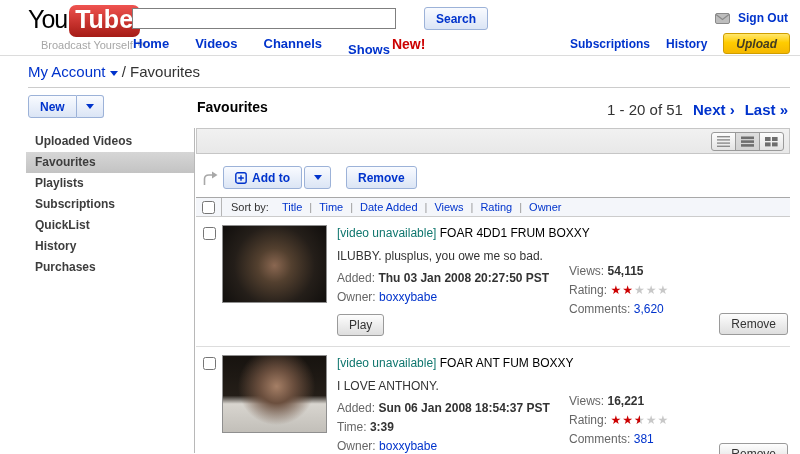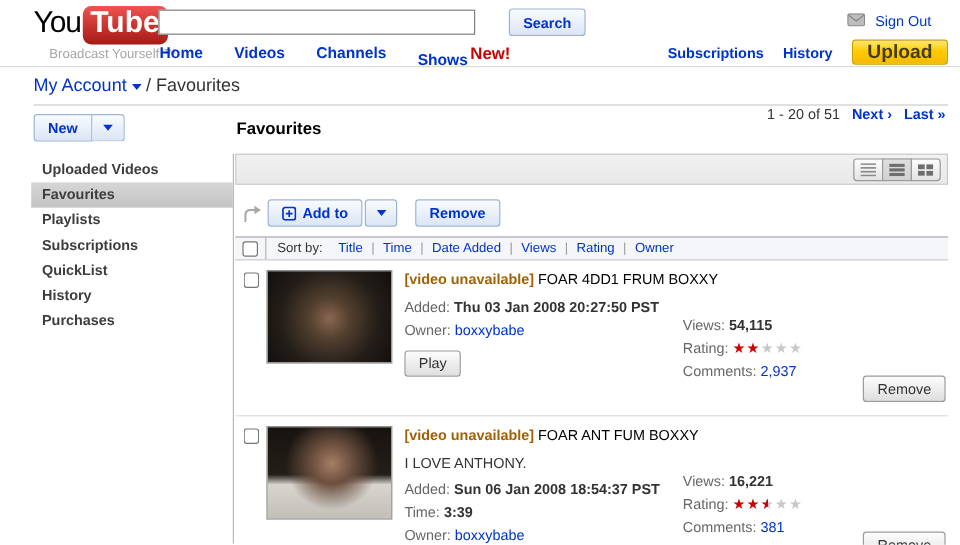--- a/index.html
+++ b/index.html
@@ -16,42 +16,42 @@
   .logo-you { font-size:25px; font-weight:normal; color:#000; letter-spacing:-1px; }
   .logo-tube { display:inline-block; background:linear-gradient(#ef5350 0%,#c4302b 60%,#a51b16 100%);
     color:#fff; font-size:25px; font-weight:bold; padding:0 7px 3px 6px; border-radius:7px; margin-left:2px; }
   .tagline { position:absolute; left:41px; top:39px; font-size:11px; color:#a6a6a6; }
   .search-input { position:absolute; left:132px; top:8px; width:264px; height:21px;
     border:1px solid #7f7f7f; padding:2px 4px; font-size:13px; font-family:inherit; }
   .btn-blue { display:inline-flex; align-items:center; justify-content:center; gap:5px; height:23px;
     padding:0 11px; background:linear-gradient(#f9fbff,#dbe5f5); border:1px solid #9cb2d8;
     border-radius:3px; color:#0033cc; font-weight:bold; font-size:12px; cursor:pointer; font-family:inherit; }
   .search-btn { position:absolute; left:424px; top:7px; }
-  .signout { position:absolute; right:24px; top:11px; display:flex; align-items:flex-start; gap:8px; font-size:12px; }
+  .signout { position:absolute; right:12px; top:11px; display:flex; align-items:center; gap:8px; font-size:12px;font-weight:bold; }
   .nav { position:absolute; left:133px; top:36px; display:flex; gap:26px; font-size:13px; font-weight:bold; }
   .nav-new { color:#cc0000; font-size:14px; font-weight:bold; vertical-align:super; margin-left:2px; }
   .acct-links { position:absolute; right:10px; top:33px; display:flex; align-items:center; gap:16px;
     font-size:12px; font-weight:bold; }
   .upload-btn { height:21px; padding:0 12px; background:linear-gradient(#ffe76e,#fc0 45%,#f5b800);
-    border:1px solid #cf9e00; border-radius:3px; font-weight:bold; font-size:16px; color:#443c22;
-    cursor:pointer; font-family:inherit; }
+    border:1px solid #cf9e00; border-radius:3px; font-weight:bold; font-size:12px; color:#443c22;
+    cursor:pointer; font-family:inherit;font-style:italic; }
 
   
   .breadcrumb { margin:0 10px 0 28px; height:32px; line-height:32px; font-size:15px;
     border-bottom:1px solid #ccc; color:#333; }
   .caret-down { display:inline-block; width:0; height:0; border-left:4px solid transparent;
     border-right:4px solid transparent; border-top:5px solid #0033cc; margin-left:4px; vertical-align:middle; }
 
   
   .titlebar { position:relative; height:40px; }
   .new-btn-group { position:absolute; left:28px; top:7px; display:flex; }
   .new-btn-main { border-radius:3px 0 0 3px; }
   .new-btn-caret { border-radius:0 3px 3px 0; border-left:none; padding:0 9px; }
   .page-title { position:absolute; left:197px; top:11px; font-size:14px; font-weight:bold; color:#000; }
-  .pagination { position:absolute; right:12px; top:0; font-size:12px; color:#333; display:flex; gap:10px;justify-content:flex-end; }
+  .pagination { position:absolute; right:12px; top:13px; font-size:15px; color:#333; display:flex; gap:10px;justify-content:flex-end; }
   .pagination .link { font-weight:bold; }
 
   
   .body { display:flex; height:325px; }
   .sidebar { width:195px; border-right:1px solid #b8b8b8; padding-top:3px; }
   .side-list { margin-left:26px; list-style:none; }
   .side-item { height:21px; line-height:21px; padding-left:9px; font-weight:bold; font-size:12px;
     color:#3d3d3d; cursor:pointer; white-space:nowrap; }
   .side-item.selected { background:linear-gradient(#d6d6d6,#c3c3c3); }
   .content { flex:1; margin:0 10px 0 1px; position:relative; }
@@ -82,21 +82,21 @@
   
   .video-row { position:relative; display:flex; padding-top:6px; height:130px;
     border-bottom:1px solid #ddd; }
   .row-check { width:26px; text-align:center; padding-top:4px; }
   .thumb { width:105px; height:78px; border:1px solid #8f8f8f; margin-top:2px; cursor:pointer; flex:none; }
   .thumb-1 { background: radial-gradient(circle at 50% 52%, #8a6751 0%, #53402f 26%, #241e19 62%, #100e0c 100%); }
   .thumb-2 { background: radial-gradient(circle at 52% 40%, #a57f66 0%, #6b4f3e 24%, rgba(25,21,18,0) 55%),
              linear-gradient(180deg, #17130f 0%, #241e18 52%, #d8d5cf 63%, #c2bfb9 100%); }
   .vid-text { margin-left:10px; width:232px; }
   .vid-title { margin:3px 0 9px; color:#000; cursor:pointer; white-space:nowrap; }
-  .unavail { color:#a16207;font-weight:bold; }
+  .unavail { color:#0f766e; }
   .vid-desc { margin:0 0 8px; color:#333; }
   .meta-line { margin:0 0 5px; color:#666; white-space:nowrap; }
   .meta-line b { color:#333; font-weight:bold; }
   .play-btn { margin-top:5px; }
   .btn-gray { height:22px; padding:0 11px; background:linear-gradient(#fdfdfd,#dedede);
     border:1px solid #9a9a9a; border-radius:3px; font-size:12px; color:#333; cursor:pointer; font-family:inherit; }
   .vid-stats { padding-top:41px; width:165px; }
   .row-remove { position:absolute; right:2px; bottom:11px; }
 
   .stars { letter-spacing:1px; font-size:12px; }
@@ -255,28 +255,29 @@
         <span class="link sort-link">Rating</span>
         <span class="sort-sep">|</span>
         <span class="link sort-link">Owner</span>
       </div>
 
       <div class="video-row">
         <div class="row-check"><input type="checkbox" style=""></div>
         <div class="thumb thumb-1"></div>
         <div class="vid-text">
           <p class="vid-title"><span class="unavail">[video unavailable]</span> <span>FOAR 4DD1 FRUM BOXXY</span></p>
+          <p class="vid-desc">ILUBBY. plusplus, you owe me so bad.</p>
           <p class="meta-line"><span>Added:</span> <b>Thu 03 Jan 2008 20:27:50 PST</b></p>
           <p class="meta-line"><span>Owner:</span> <span class="link">boxxybabe</span></p>
           <button class="btn-gray play-btn">Play</button>
         </div>
         <div class="vid-stats">
           <p class="meta-line"><span>Views:</span> <b>54,115</b></p>
           <p class="meta-line"><span>Rating:</span> <span class="stars"><span class="star full">★</span><span class="star full">★</span><span class="star">★</span><span class="star">★</span><span class="star">★</span></span></p>
-          <p class="meta-line"><span>Comments:</span> <span class="link">2,937</span></p>
+          <p class="meta-line"><span>Comments:</span> <span class="link">3,620</span></p>
         </div>
         <button class="btn-gray row-remove">Remove</button>
       </div>
 
       <div class="video-row">
         <div class="row-check"><input type="checkbox" style=""></div>
         <div class="thumb thumb-2"></div>
         <div class="vid-text">
           <p class="vid-title"><span class="unavail">[video unavailable]</span> <span>FOAR ANT FUM BOXXY</span></p>
           <p class="vid-desc">I LOVE ANTHONY.</p>

